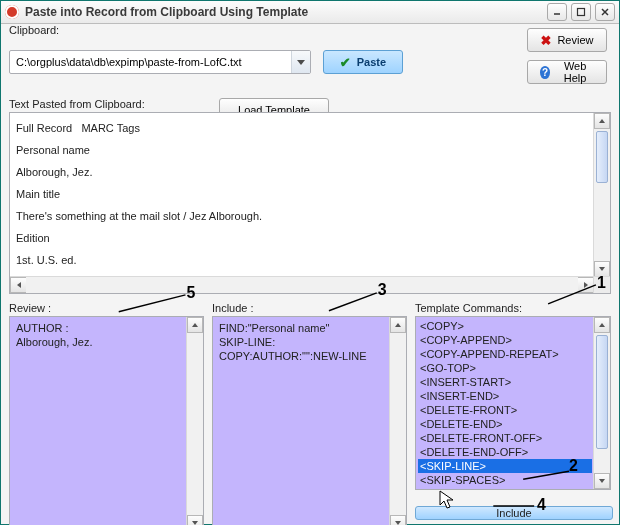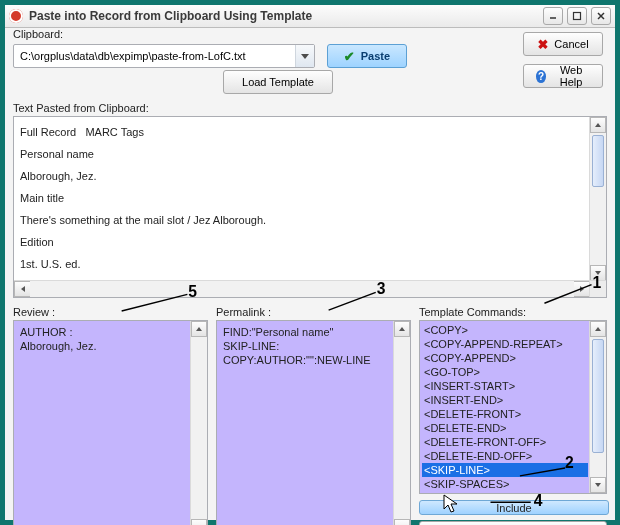--- a/index.html
+++ b/index.html
@@ -1,17 +1,17 @@
 <!DOCTYPE html>
 <html><head>
 <meta charset="utf-8">
 <style>
   html, body { margin:0; padding:0; font-family: Arial, sans-serif; font-size:11px; color:#222; }
   body { background:#f0f0f0; width:620px; height:525px; }
-  .window { width:620px; height:525px; background:#f4f4f4; border:5px solid #0f766e; box-sizing:border-box; position:relative; }
+  .window { width:620px; height:525px; background:#f4f4f4; border:1px solid #0f766e; box-sizing:border-box; position:relative; }
 
   
   .titlebar { height:22px; background: linear-gradient(#fcfcfc,#eaeaea); border-bottom:1px solid #bcbcbc; display:flex; align-items:center; padding:0 4px; }
   .titlebar .app-icon { width:14px; height:14px; border-radius:50%; background:#d43a2a; box-shadow:inset 0 0 0 2px #fff; margin-right:6px; }
   .titlebar .title { font-weight:bold; color:#3a3a3a; flex:1; font-size:12px; }
   .winbtns { display:flex; gap:4px; }
   .winbtn { width:18px; height:16px; border:1px solid #a9a9a9; border-radius:3px; background:linear-gradient(#fefefe,#e7e7e7); display:flex; align-items:center; justify-content:center; cursor:pointer; }
   .winbtn svg { width:10px; height:10px; }
 
   
@@ -47,21 +47,21 @@
   .col-label { margin-bottom:2px; }
   .listbox { border:1px solid #abadb3; background:#c4b5fd; flex:1; position:relative; }
   .listbox .inner { position:absolute; top:0; left:0; right:16px; bottom:0; overflow:hidden; padding:4px 6px; line-height:14px; }
   .listbox .vscroll2 { position:absolute; top:0; right:0; bottom:0; width:16px; background:#f1f1f1; border-left:1px solid #dadada; }
   .listbox .vscroll2 .arrow { height:16px; width:16px; display:flex; align-items:center; justify-content:center; background:linear-gradient(#fdfdfd,#e4e4e4); border:1px solid #b7b7b7; box-sizing:border-box; }
   .listbox .vscroll2 .thumb { position:absolute; left:2px; right:2px; top:18px; bottom:18px; background:linear-gradient(90deg,#e5eefc,#c6d7f3); border:1px solid #9ab1d4; border-radius:2px; }
 
   .cmd-item { padding:0 2px; white-space:nowrap; }
   .cmd-item.selected { background:#1a6fe5; color:#fff; }
 
-  .include-btn { margin-top:6px; width:100%; height:22px; border:1px solid #6fa8d6; border-radius:3px; background:linear-gradient(#cfe8ff,#9fd2ff); text-align:center; cursor:pointer; display:flex; align-items:center; justify-content:center; }
+  .include-btn { margin-top:16px; width:100%; height:22px; border:1px solid #6fa8d6; border-radius:3px; background:linear-gradient(#cfe8ff,#9fd2ff); text-align:center; cursor:pointer; display:flex; align-items:center; justify-content:center; }
   .savebtn { margin-top:6px; width:100%; }
 
   
   .anno { position:absolute; top:0; left:0; width:100%; height:100%; pointer-events:none; }
   .anno text { font:700 16px Arial; fill:#000; }
   .anno path { stroke:#000; stroke-width:1.5; fill:none; }
 
   .pt { font-family: Arial, sans-serif; font-size:11px; }
 
   .cursor { position:absolute; left:438px; top:489px; width:16px; height:20px; pointer-events:none; z-index:10; }
@@ -96,41 +96,41 @@
           </svg>
       </div>
     </div>
   </div>
 
   <div class="content">
 
     <div class="panel" style="height:58px;">
       <div class="lbl" style="position:relative; top:0;">Clipboard:</div>
 
-      <div style="position:absolute; top:16px; left:0; display:flex; align-items:center; gap:12px;">
+      <div style="position:absolute; top:26px; left:0; display:flex; align-items:center; gap:12px;">
         <div class="combo" style="width:300px;">
           <input type="text" value="C:\orgplus\data\db\expimp\paste-from-LofC.txt" style="">
           <div class="dd"></div>
         </div>
         <button class="btn blue" style="width:80px;">
           <span class="icon check-icon">✔</span>
           <span>Paste</span>
         </button>
       </div>
 
       <div style="position:absolute; top:42px; left:210px;">
-        <button class="btn" style="width:110px;">
+        <button class="btn" style="width:110px;margin-top:32px;">
           <span>Load Template</span>
         </button>
       </div>
 
       <div class="rightstack">
         <button class="btn">
           <span class="icon x-icon">✖</span>
-          <span>Cancel</span>
+          <span>Review</span>
         </button>
         <button class="btn">
           <span class="icon q-icon">?</span>
           <span>Web Help</span>
         </button>
       </div>
     </div>
 
     <div style="margin-top:16px;" class="lbl">Text Pasted from Clipboard:</div>
     <div class="textarea" style="height:180px; margin-top:2px;">
@@ -193,21 +193,21 @@
             <div class="arrow" style="position:absolute;bottom:0;">
                 <svg width="8" height="8" viewBox="0 0 8 8">
                   <path d="M1 2 L4 6 L7 2 Z" fill="#555"></path>
                 </svg>
               </div>
           </div>
         </div>
       </div>
 
       <div class="col" style="width:195px;">
-        <div class="col-label lbl">Permalink :</div>
+        <div class="col-label lbl">Include :</div>
         <div class="listbox">
           <div class="inner pt" id="template-inner">
               <div>FIND:"Personal name"</div>
               <div>SKIP-LINE:</div>
               <div>COPY:AUTHOR:"":NEW-LINE</div>
             </div>
           <div class="vscroll2">
             <div class="arrow" style="position:absolute;top:0;">
                 <svg width="8" height="8" viewBox="0 0 8 8">
                   <path d="M1 6 L4 2 L7 6 Z" fill="#555"></path>
@@ -220,22 +220,22 @@
               </div>
           </div>
         </div>
       </div>
 
       <div class="col" style="flex:1;">
         <div class="col-label lbl">Template Commands:</div>
         <div class="listbox" style="height:172px; flex:none;">
           <div class="inner pt" id="commands-inner" style="padding:2px 2px;">
               <div class="cmd-item">&lt;COPY&gt;</div>
+              <div class="cmd-item">&lt;COPY-APPEND&gt;</div>
               <div class="cmd-item">&lt;COPY-APPEND-REPEAT&gt;</div>
-              <div class="cmd-item">&lt;COPY-APPEND&gt;</div>
               <div class="cmd-item">&lt;GO-TOP&gt;</div>
               <div class="cmd-item">&lt;INSERT-START&gt;</div>
               <div class="cmd-item">&lt;INSERT-END&gt;</div>
               <div class="cmd-item">&lt;DELETE-FRONT&gt;</div>
               <div class="cmd-item">&lt;DELETE-END&gt;</div>
               <div class="cmd-item">&lt;DELETE-FRONT-OFF&gt;</div>
               <div class="cmd-item">&lt;DELETE-END-OFF&gt;</div>
               <div class="cmd-item selected">&lt;SKIP-LINE&gt;</div>
               <div class="cmd-item">&lt;SKIP-SPACES&gt;</div>
             </div>

